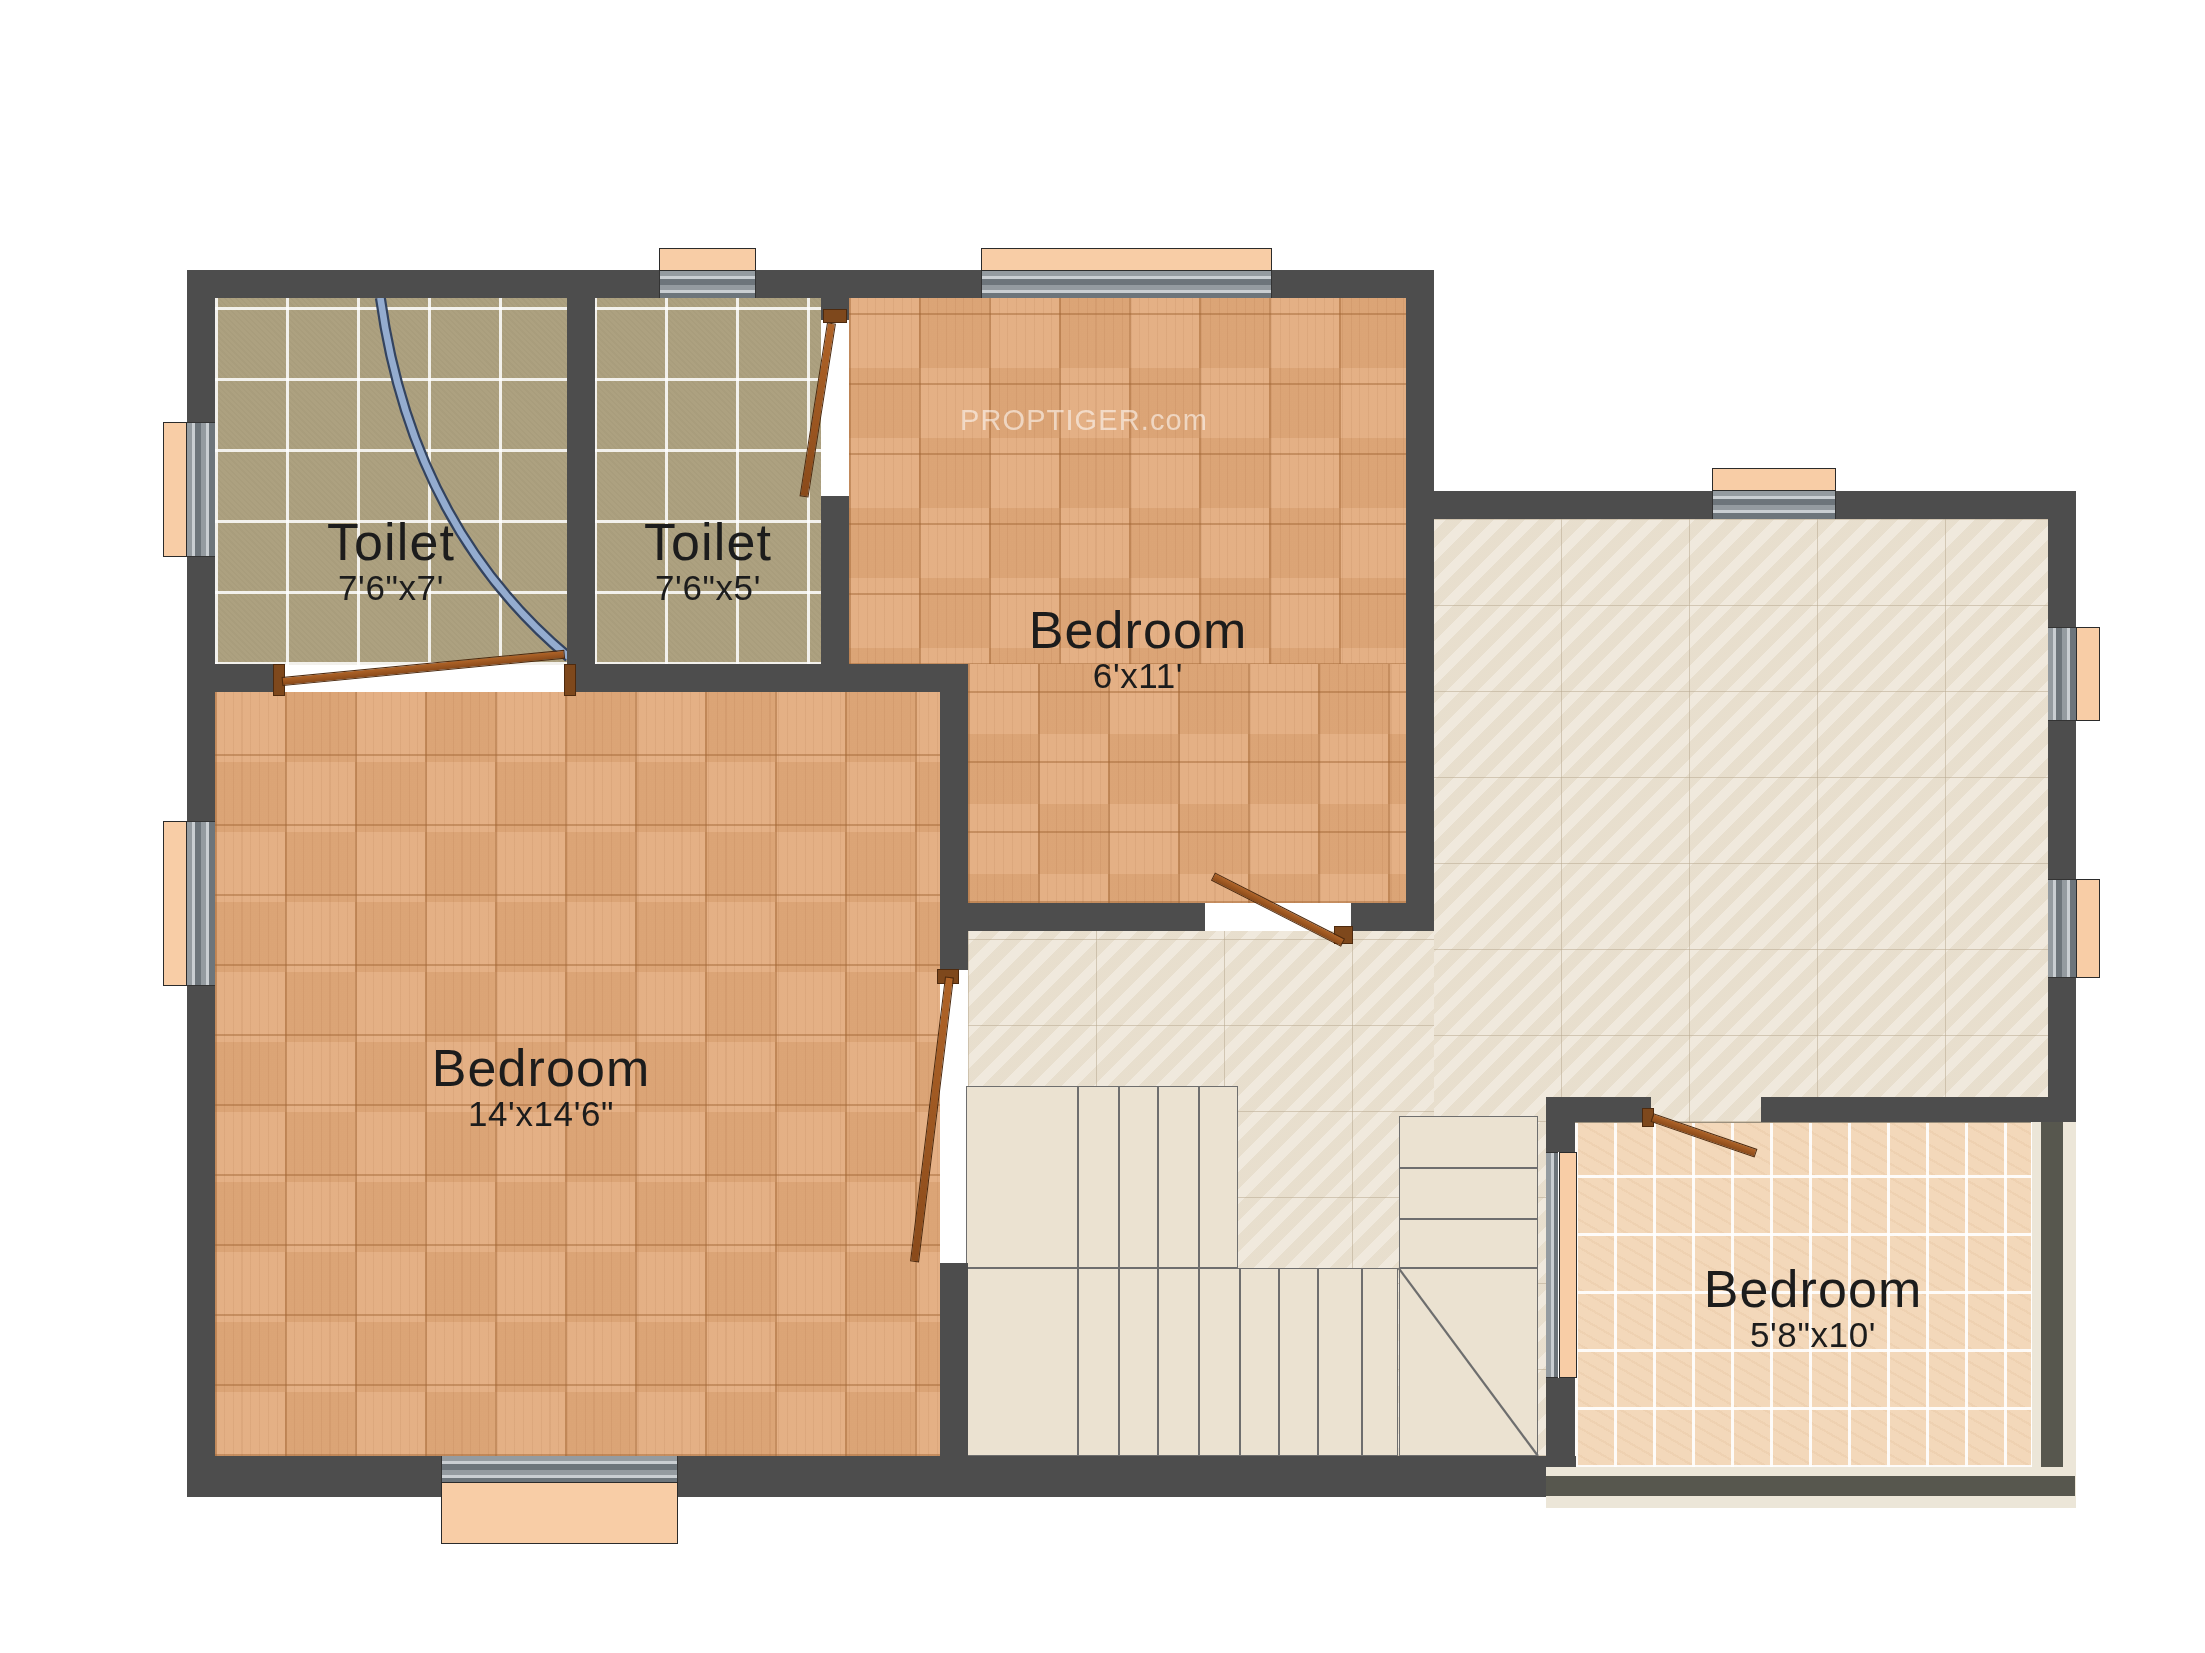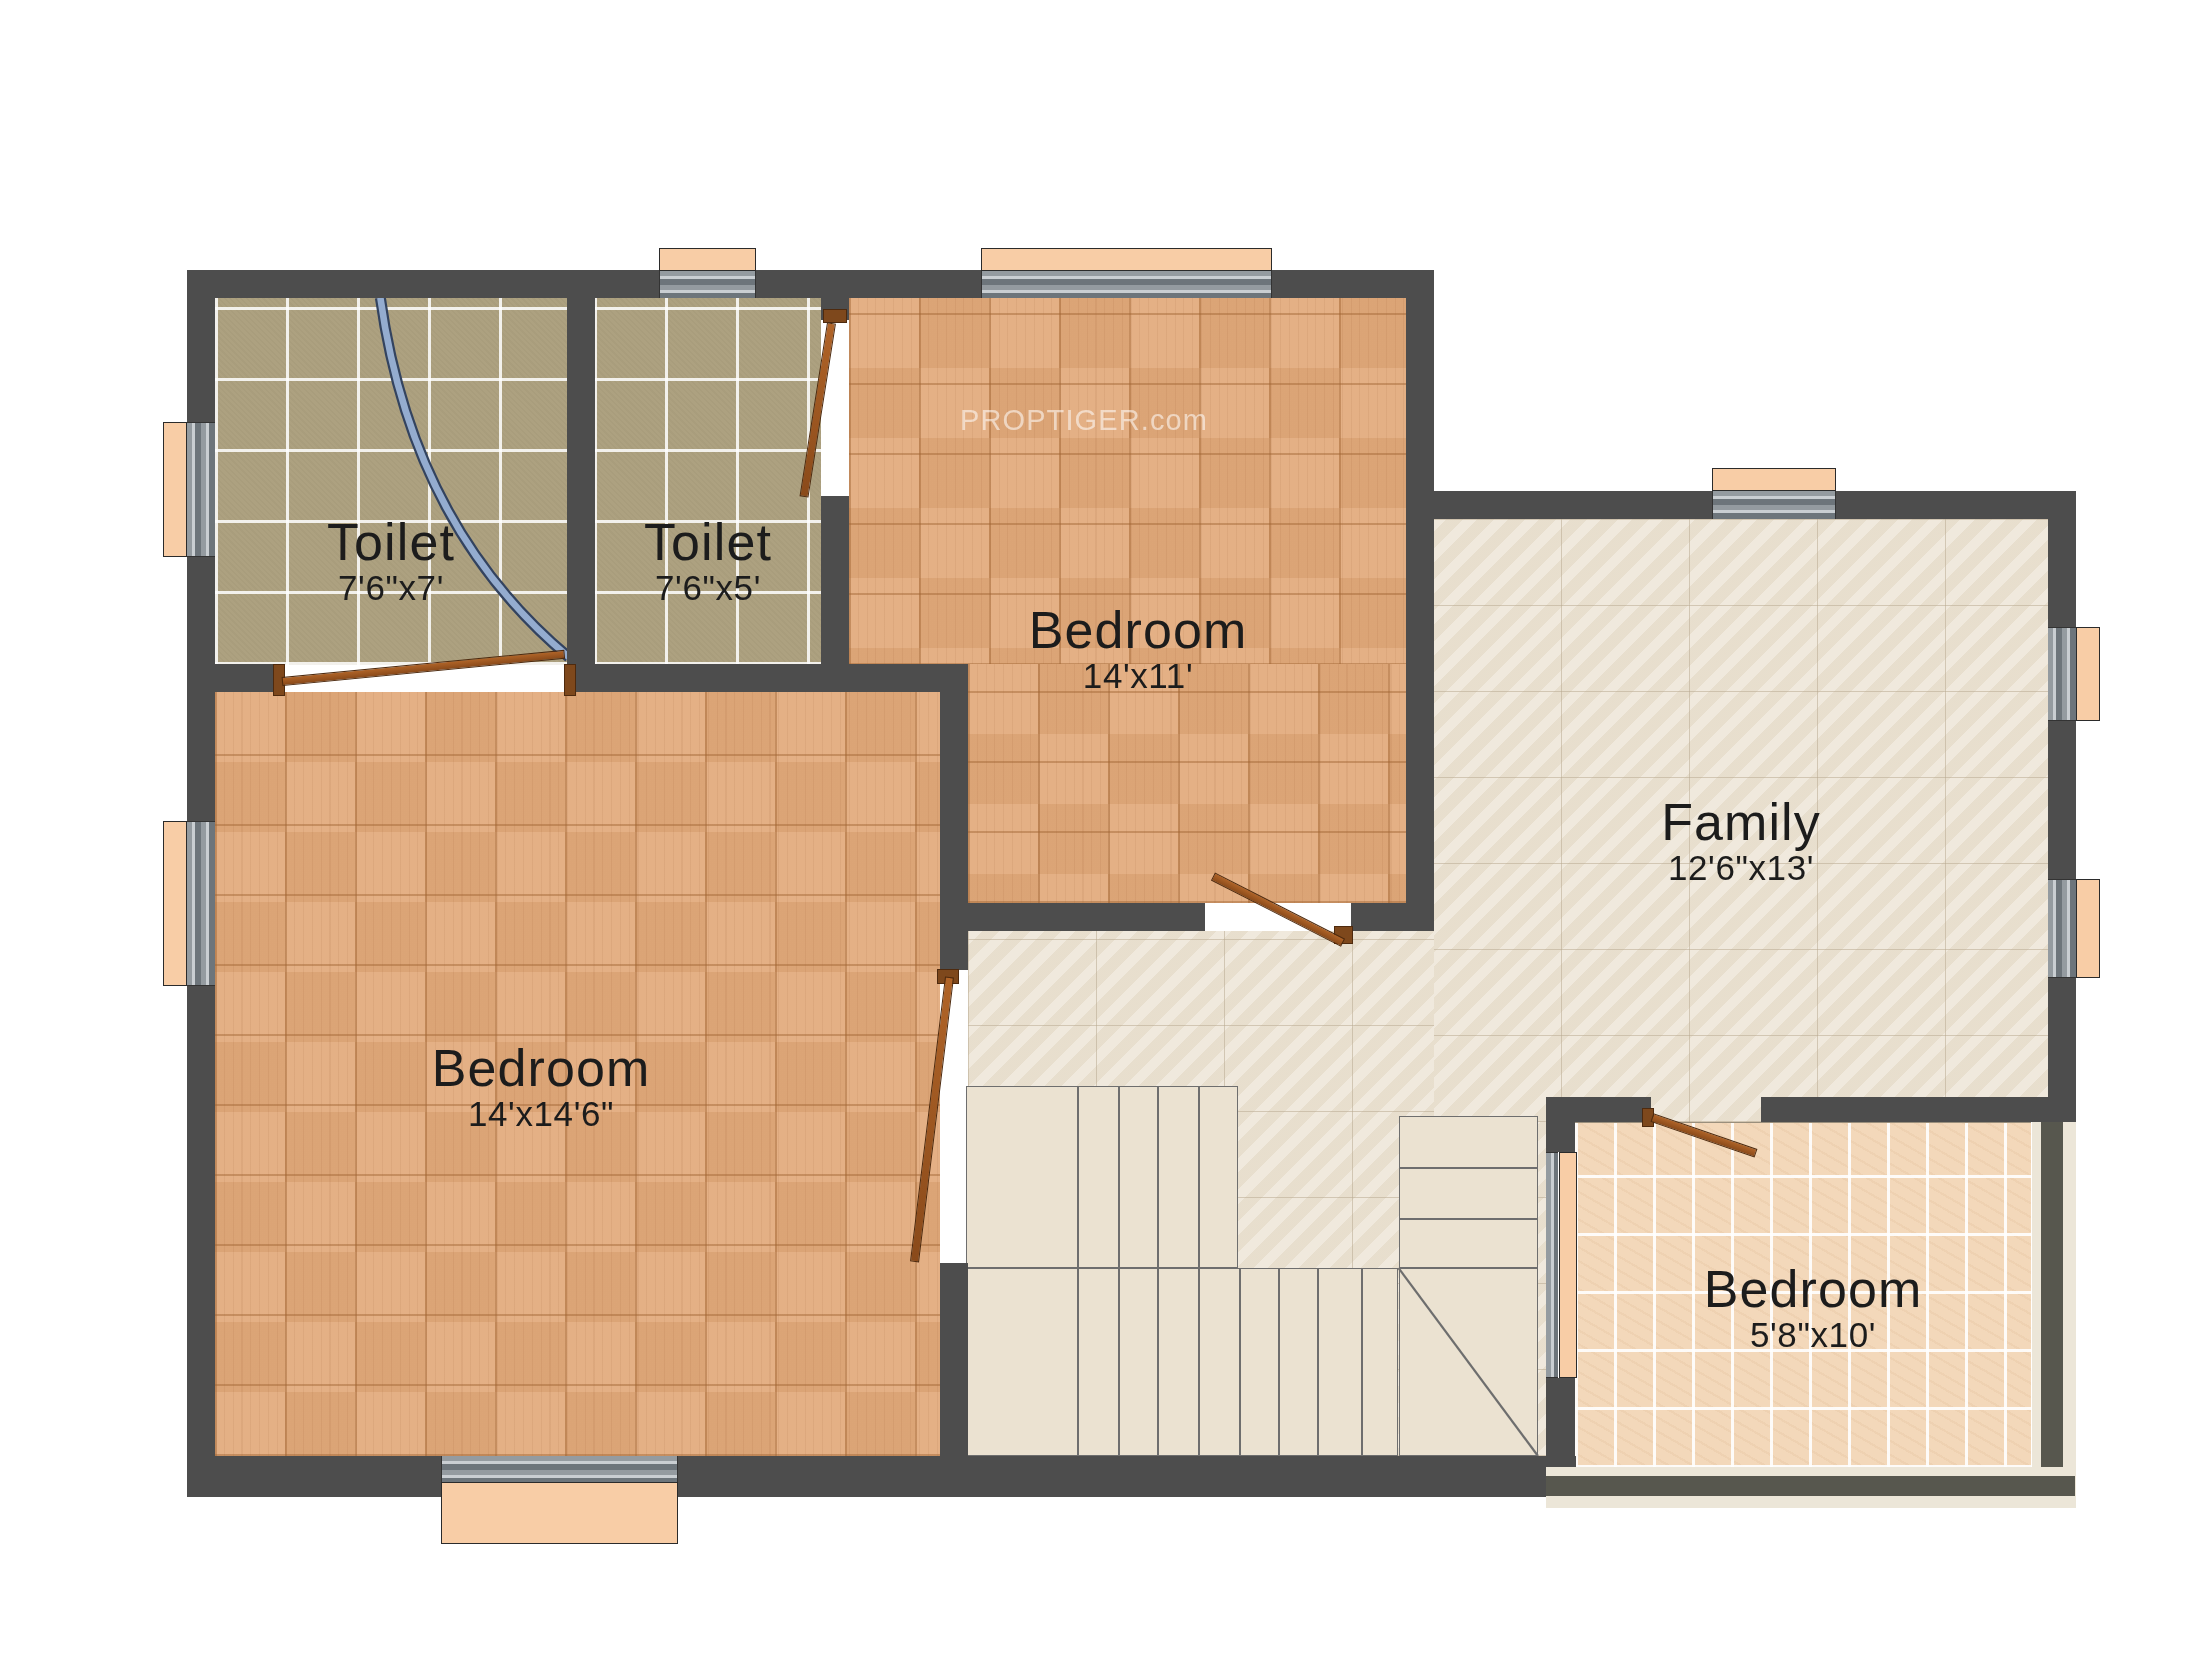--- a/index.html
+++ b/index.html
@@ -186,25 +186,21 @@
   <div class="abs room-label" style="left:391px;top:518px;">
     <span class="room-name">Toilet</span>
     <span class="room-dims">7'6"x7'</span>
   </div>
   <div class="abs room-label" style="left:708px;top:518px;">
     <span class="room-name">Toilet</span>
     <span class="room-dims">7'6"x5'</span>
   </div>
   <div class="abs room-label" style="left:1138px;top:606px;">
     <span class="room-name">Bedroom</span>
-    <span class="room-dims">14'x11'</span>
-  </div>
-  <div class="abs room-label" style="left:1741px;top:798px;">
-    <span class="room-name">Family</span>
-    <span class="room-dims">12'6"x13'</span>
+    <span class="room-dims">6'x11'</span>
   </div>
   <div class="abs room-label" style="left:541px;top:1044px;">
     <span class="room-name">Bedroom</span>
     <span class="room-dims">14'x14'6"</span>
   </div>
   <div class="abs room-label" style="left:1813px;top:1265px;">
     <span class="room-name">Bedroom</span>
     <span class="room-dims">5'8"x10'</span>
   </div>
 

